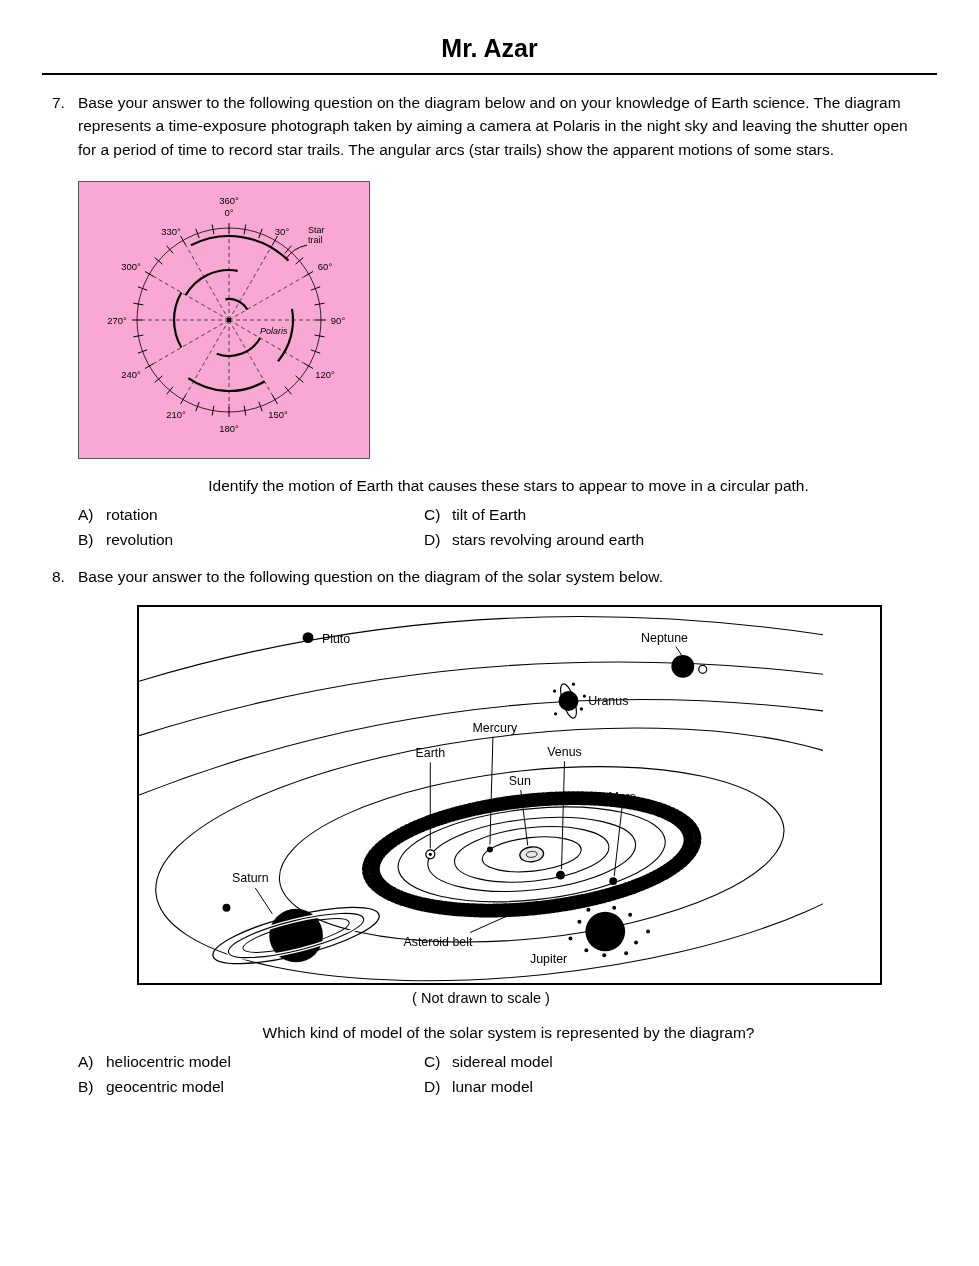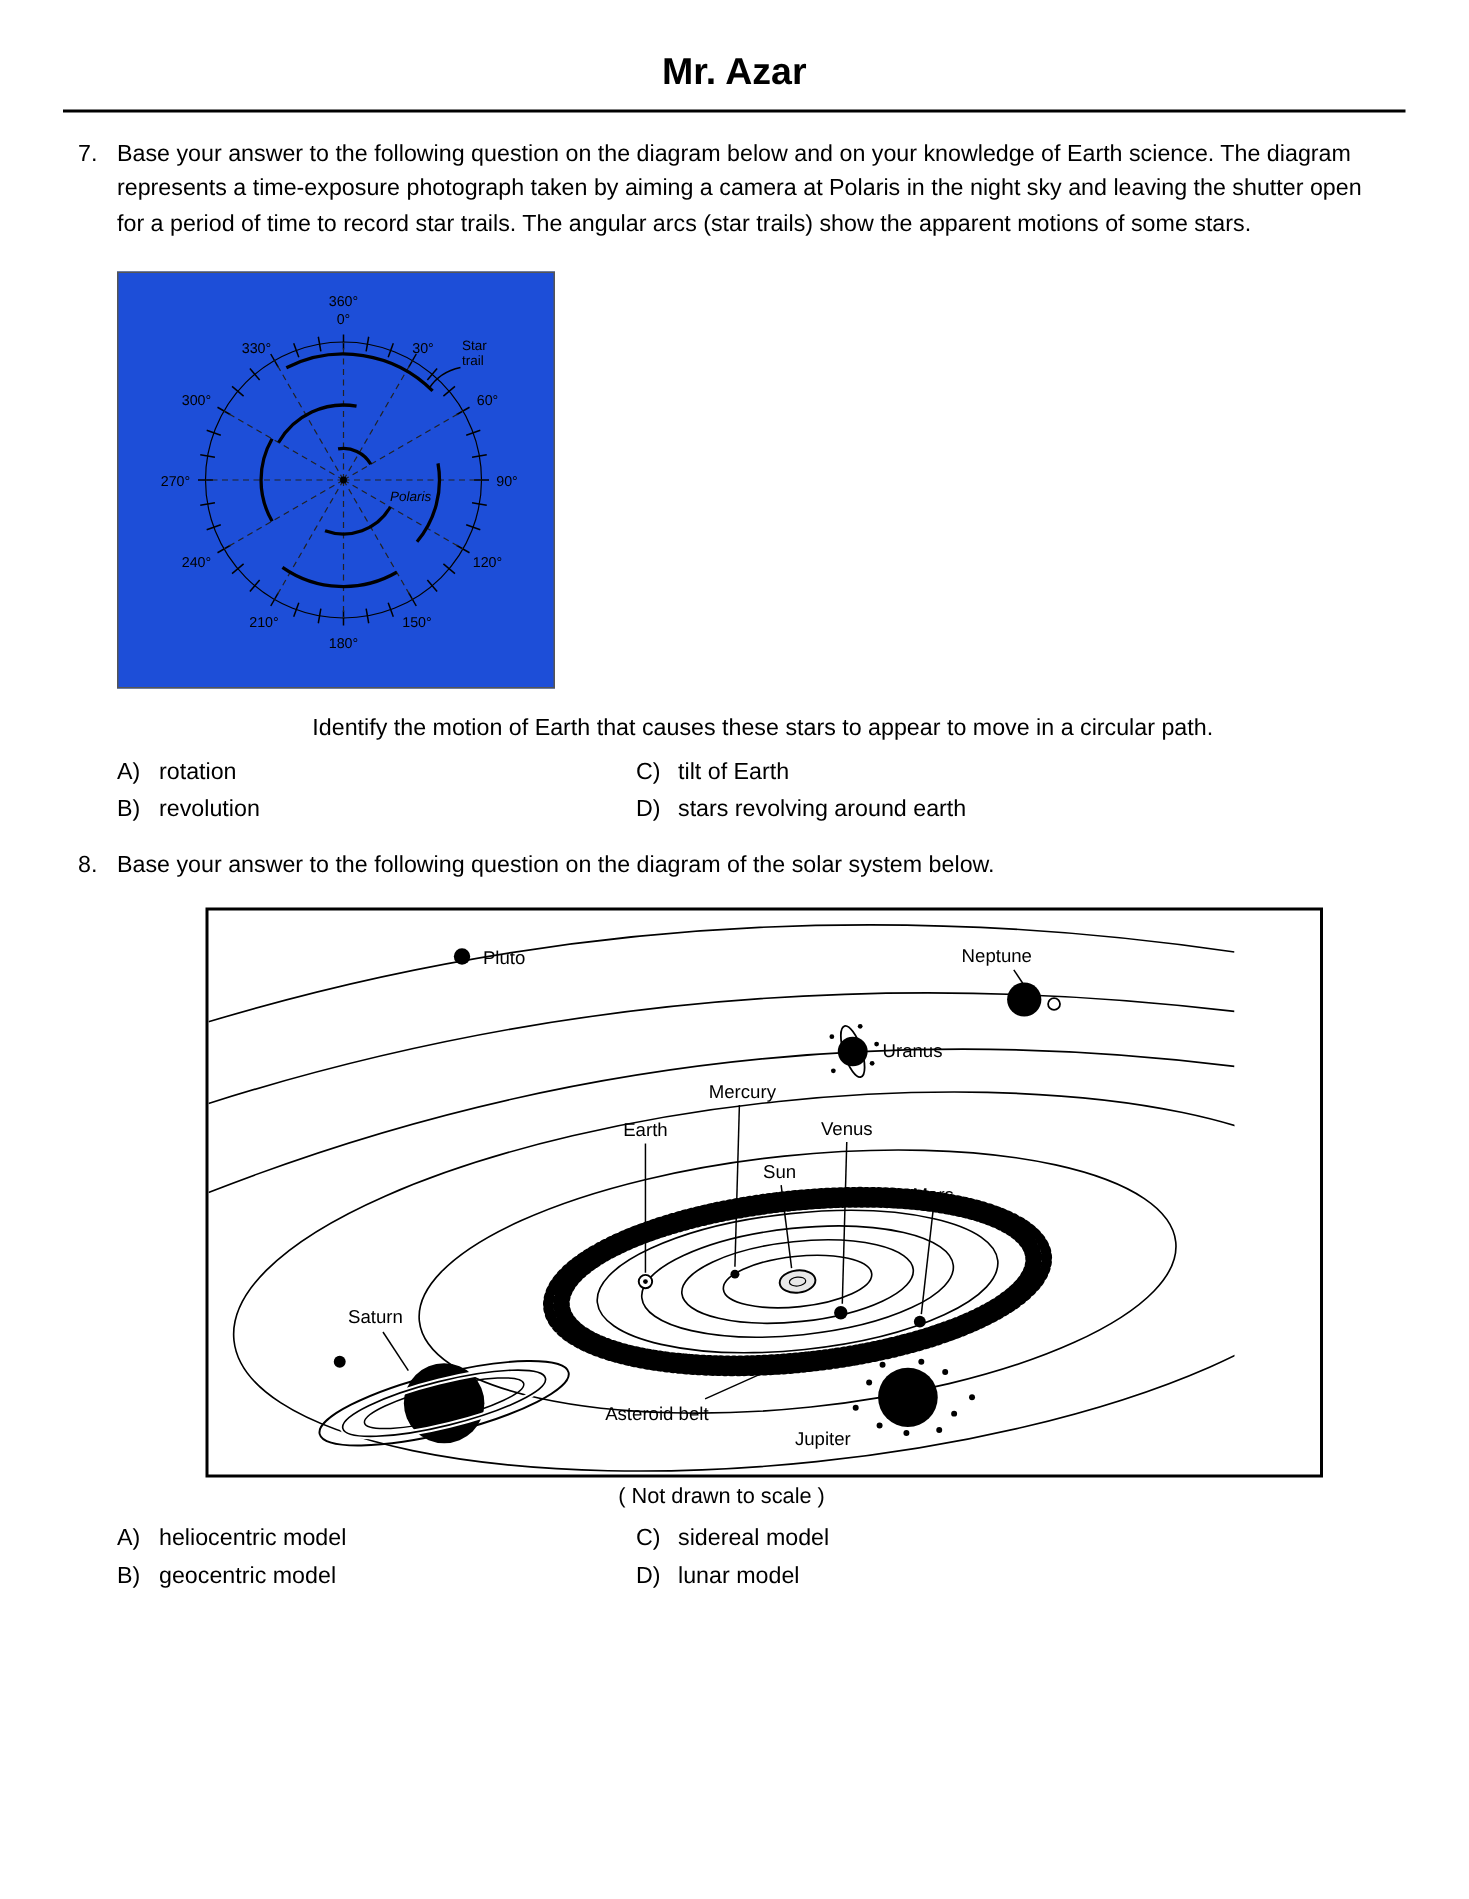--- a/index.html
+++ b/index.html
@@ -8,21 +8,21 @@
     width: 979px; height: 1266px; position: relative; background: #fff;
     font-family: "Liberation Sans", sans-serif; color: #000; overflow: hidden;
   }
   .header-title { text-align: center; font-weight: bold; font-size: 25px; padding-top: 34px; }
   .header-rule { border: none; border-top: 2px solid #000; margin: 10px 42px 0 42px; }
 
   .question { margin: 16px 40px 0 52px; display: flex; }
   .qnum { width: 26px; flex: none; font-size: 15.5px; line-height: 1.5; }
   .qtext { font-size: 15.5px; line-height: 1.5; width: 830px; }
 
-  .diagram-box1 { margin: 20px 0 0 78px; width: 292px; border: 1px solid #555; background: #1d4ed8; font-size: 0; }
+  .diagram-box1 { margin: 20px 0 0 78px; width: 292px; border: 1px solid #555; background: #f9a8d4; font-size: 0; }
   .diagram-box2 { margin: 17px 0 0 137px; width: 745px; height: 380px; border: 2px solid #000; background: #fff; font-size: 0; }
   .caption { margin: 5px 0 0 137px; width: 688px; text-align: center; font-size: 14.5px; }
 
   .sub-question { margin: 18px 40px 0 78px; font-size: 15.5px; text-align: center; }
   .choices { margin: 11px 0 0 78px; display: grid; grid-template-columns: 346px auto;
              grid-auto-flow: column; grid-template-rows: repeat(2, 25px); font-size: 15.5px; }
   .choice { display: flex; }
   .choice-label { width: 28px; flex: none; }
 
   .footer { position: absolute; left: 25px; right: 25px; top: 1194px; border-top: 3px solid #000;
@@ -279,20 +279,21 @@
         <circle cx="512" cy="328" r="2" fill="#000"></circle>
         <circle cx="434" cy="335" r="2" fill="#000"></circle>
         <circle cx="478" cy="304" r="2" fill="#000"></circle>
         <text class="pl-label mid" x="412" y="360">Jupiter</text>
       </g>
     </svg>
   </div>
 
   <div class="caption">( Not drawn to scale )</div>
 
+  <div class="sub-question">Which kind of model of the solar system is represented by the diagram?</div>
 
   <div class="choices">
     <div class="choice">
       <span class="choice-label">A)</span>
       <span>heliocentric model</span>
     </div>
     <div class="choice">
       <span class="choice-label">B)</span>
       <span>geocentric model</span>
     </div>

